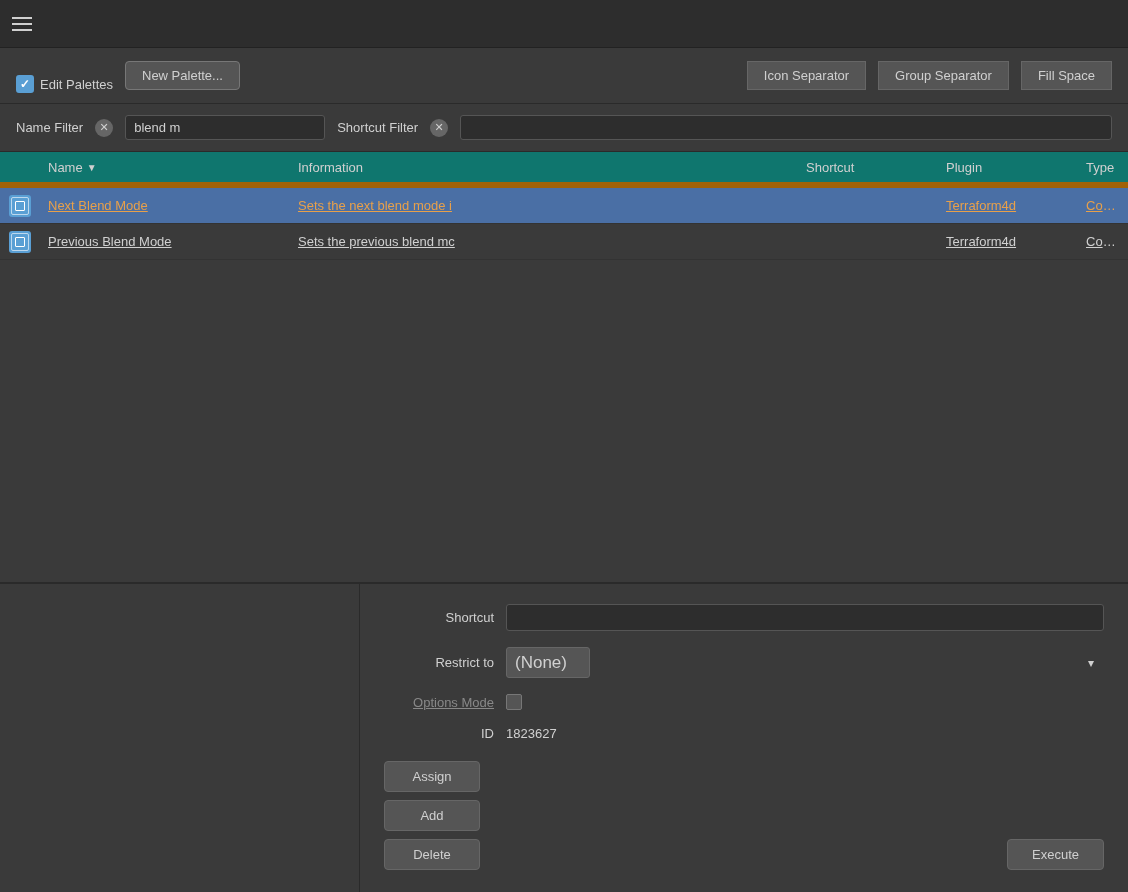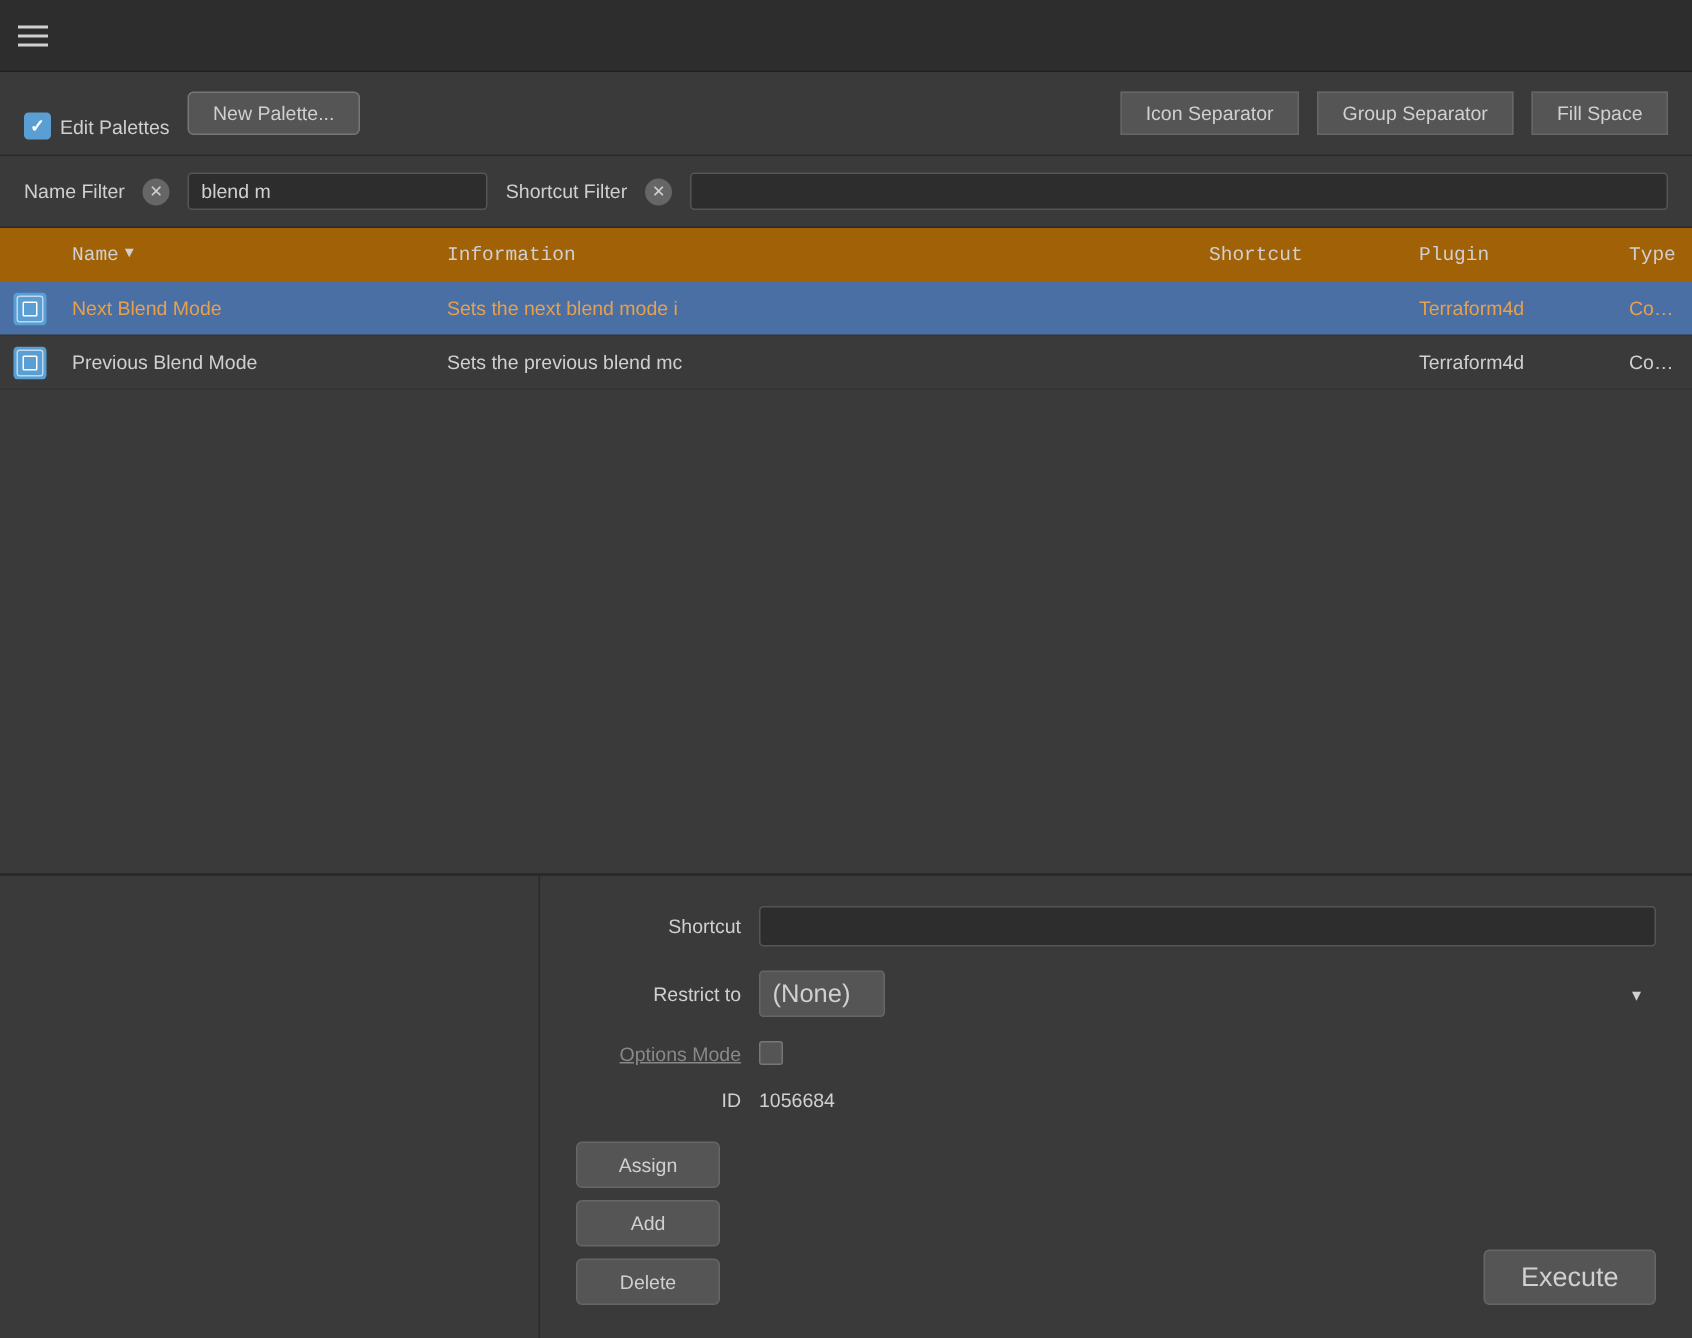--- a/index.html
+++ b/index.html
@@ -138,25 +138,24 @@
       color: #d0d0d0;
       padding: 4px 8px;
       border-radius: 3px;
       font-size: 13px;
       flex: 1;
       outline: none;
     }
     .table-header {
       display: grid;
       grid-template-columns: 40px 250px 1fr 140px 140px 50px;
-      background: #a16207;
-      border-bottom: 1px solid #a16207;
+      background: #0f766e;
+      border-bottom: 6px solid #a16207;
       height: 36px;
       align-items: center;
-      font-family: Liberation Mono, monospace;
     }
     .th {
       padding: 0 8px;
       color: #d0d0d0;
       font-size: 13px;
       font-weight: 500;
       display: flex;
       align-items: center;
       gap: 4px;
     }
@@ -174,20 +173,21 @@
     }
     .table-row.selected {
       background: #4a6fa5;
     }
     .td {
       padding: 0 8px;
       font-size: 13px;
       overflow: hidden;
       text-overflow: ellipsis;
       white-space: nowrap;
+      text-decoration: underline;
     }
     .td-icon {
       display: flex;
       align-items: center;
       justify-content: center;
     }
     .cmd-icon {
       width: 22px;
       height: 22px;
       background: #5a9fd4;
@@ -329,21 +329,21 @@
       width: 96px;
       text-align: center;
     }
     .execute-btn {
       background: #555;
       border: 1px solid #666;
       color: #d0d0d0;
       padding: 7px 24px;
       border-radius: 4px;
       cursor: pointer;
-      font-size: 18px;
+      font-size: 13px;
       margin-left: auto;
     }
     .btns-col {
       display: flex;
       flex-direction: column;
       gap: 8px;
     }
     .btns-bottom-row {
       display: flex;
       align-items: flex-end;
@@ -459,21 +459,21 @@
         </div>
       </div>
 
       <div class="form-row">
         <span class="form-label disabled">Options Mode</span>
         <div class="options-checkbox"></div>
       </div>
 
       <div class="form-row">
         <span class="form-label">ID</span>
-        <span class="id-value">1056684</span>
+        <span class="id-value">1823627</span>
       </div>
 
       <div class="btns-bottom-row">
         <div class="btns-col">
           <button class="action-btn">Assign</button>
           <button class="action-btn">Add</button>
           <button class="action-btn">Delete</button>
         </div>
         <div class="spacer"></div>
         <button class="execute-btn">Execute</button>

